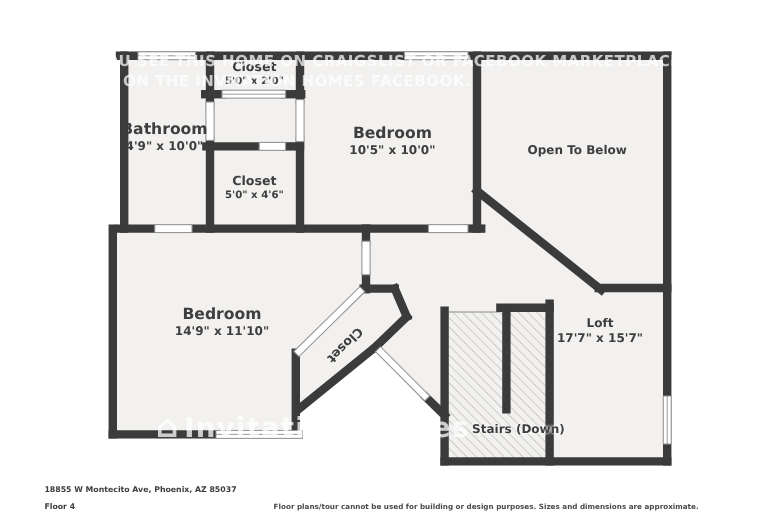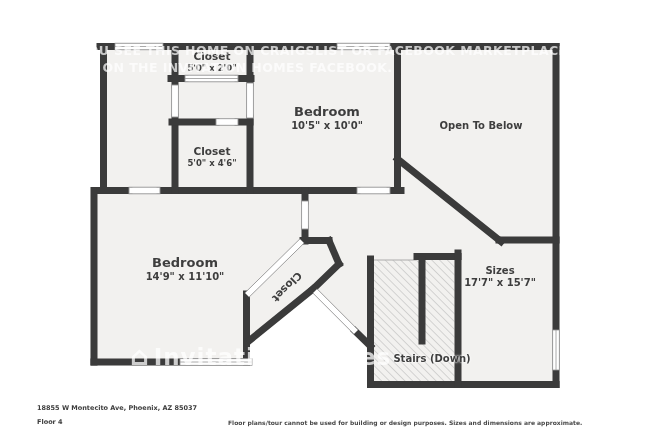--- a/index.html
+++ b/index.html
@@ -151,20 +151,24 @@
 
   <div class="wm-logo">
     <span class="glyph">⌂</span><span>Invitation Homes</span>
   </div>
 
   <div class="room-label small" style="left:212px;top:62px;">
     <div class="room-name">Closet</div>
     <div class="room-dims">5'0" x 2'0"</div>
   </div>
 
+  <div class="room-label" style="left:137px;top:115px;">
+    <div class="room-name">Bathroom</div>
+    <div class="room-dims">4'9" x 10'0"</div>
+  </div>
 
   <div class="room-label small" style="left:212px;top:157px;">
     <div class="room-name">Closet</div>
     <div class="room-dims">5'0" x 4'6"</div>
   </div>
 
   <div class="room-label" style="left:327px;top:118px;">
     <div class="room-name">Bedroom</div>
     <div class="room-dims">10'5" x 10'0"</div>
   </div>
@@ -176,21 +180,21 @@
   <div class="room-label" style="left:185px;top:269px;">
     <div class="room-name">Bedroom</div>
     <div class="room-dims">14'9" x 11'10"</div>
   </div>
 
   <div class="room-label small rot" style="left:287px;top:287px;">
     <div class="room-name">Closet</div>
   </div>
 
   <div class="room-label med" style="left:500px;top:277px;">
-    <div class="room-name">Sizes</div>
+    <div class="room-name">Loft</div>
     <div class="room-dims">17'7" x 15'7"</div>
   </div>
 
   <div class="room-label med halo" style="left:432px;top:359px;">
     <div class="room-name">Stairs (Down)</div>
   </div>
 
   <div class="footer-address">18855 W Montecito Ave, Phoenix, AZ 85037</div>
   <div class="footer-floor">Floor 4</div>
   <div class="footer-disclaimer">Floor plans/tour cannot be used for building or design purposes. Sizes and dimensions are approximate.</div>

